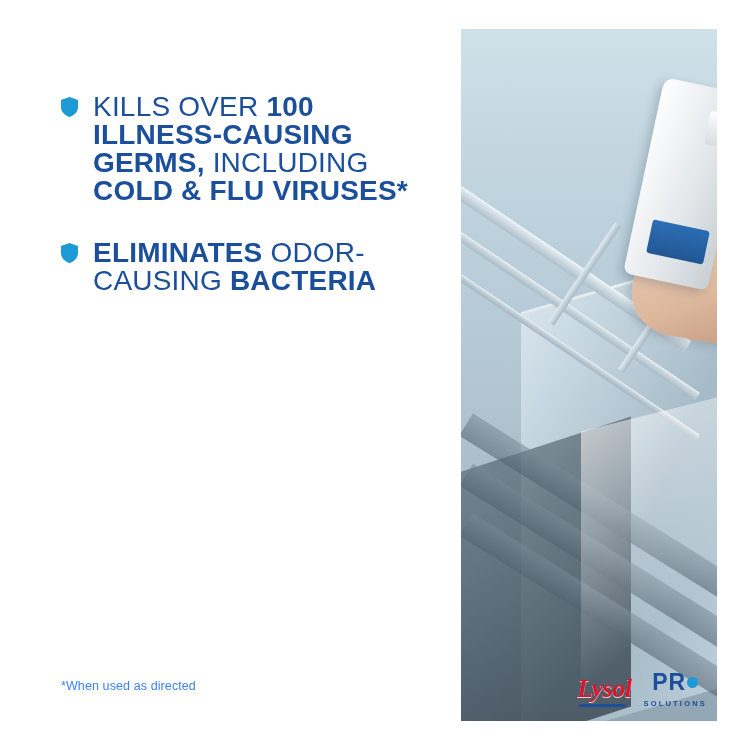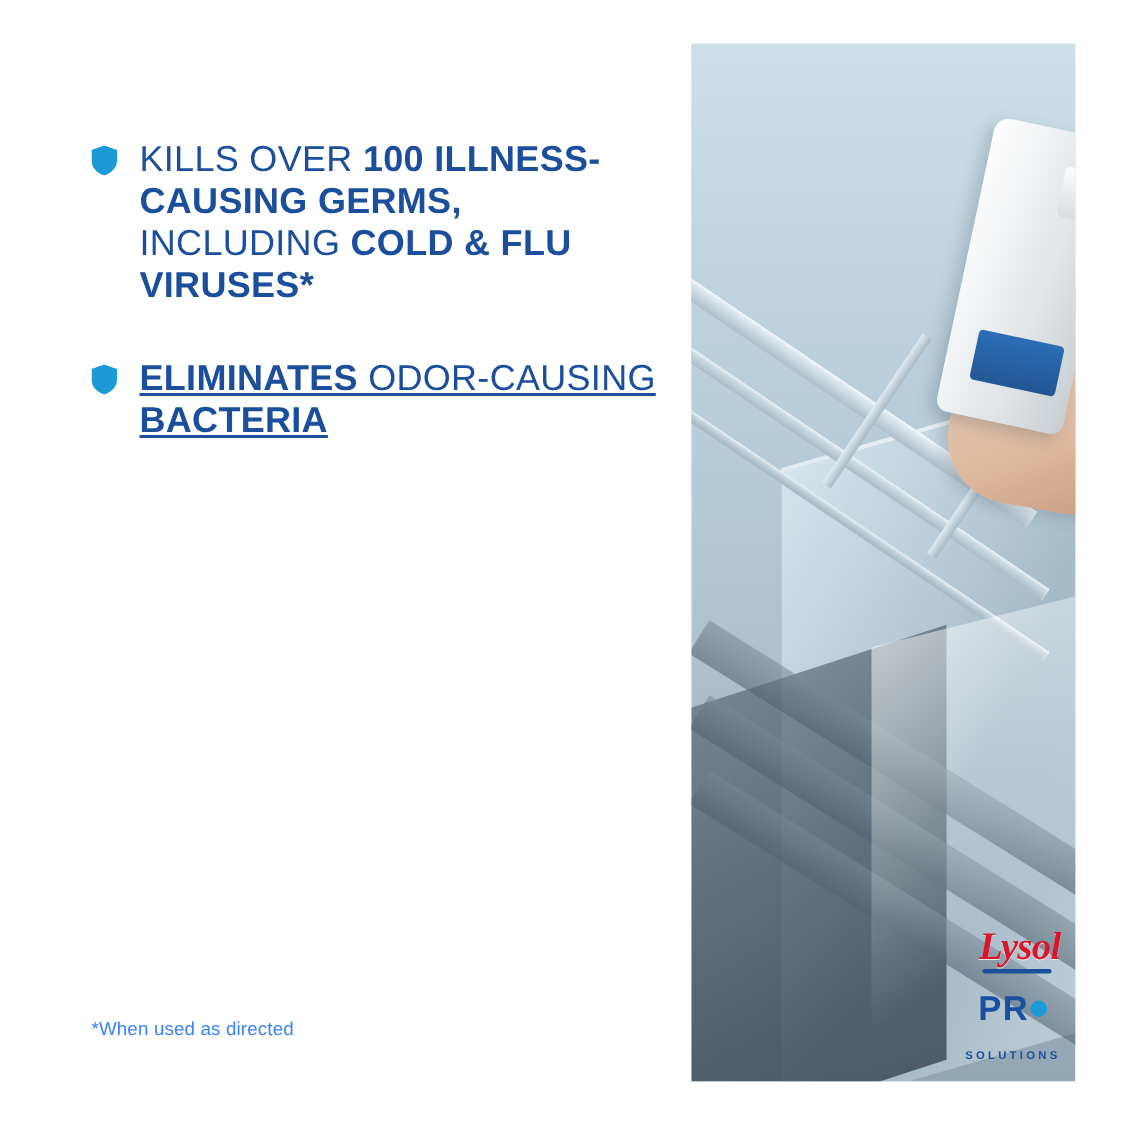--- a/index.html
+++ b/index.html
@@ -51,26 +51,26 @@
   ul.bullets {
     list-style: none;
     margin: 0;
     padding: 0;
   }
   ul.bullets > li {
     position: relative;
     padding-left: 32px;
     margin-bottom: 34px;
     color: #1b4f9c;
-    font-size: 24px;
+    font-size: 28px;
     line-height: 28px;
     letter-spacing: 0.2px;
     font-weight: 400;
   }
-  ul.bullets > li:last-child { margin-bottom: 0; text-decoration: underline; }
+  ul.bullets > li:last-child { margin-bottom: 0; }
   .shield {
     position: absolute;
     left: 0;
     top: 4px;
     width: 17px;
     height: 20px;
     display: block;
   }
   .txt b {
     font-weight: 700;
@@ -216,21 +216,20 @@
   }
 
   
   .logos {
     position: absolute;
     right: 10px;
     bottom: 14px;
     display: flex;
     align-items: flex-end;
     gap: 12px;
-    flex-direction: column;
   }
   .lysol-logo {
     font-family: "Liberation Serif", serif;
     font-style: italic;
     font-weight: 700;
     font-size: 26px;
     color: #d8152a;
     line-height: 1;
     letter-spacing: -0.5px;
     text-shadow: 0 1px 0 rgba(255,255,255,.8);
@@ -263,21 +262,21 @@
     width: 11px;
     height: 11px;
     border-radius: 50%;
     background: #1b9ad6;
     margin-left: 1px;
     vertical-align: 2px;
   }
   .pro-sub {
     font-size: 7.5px;
     letter-spacing: 2.2px;
-    margin-top: 16px;
+    margin-top: 6px;
     font-weight: 700;
   }
 </style>
 </head>
 <body>
 
 <div class="page">
   <div class="card">
 
     <div class="left-panel">

